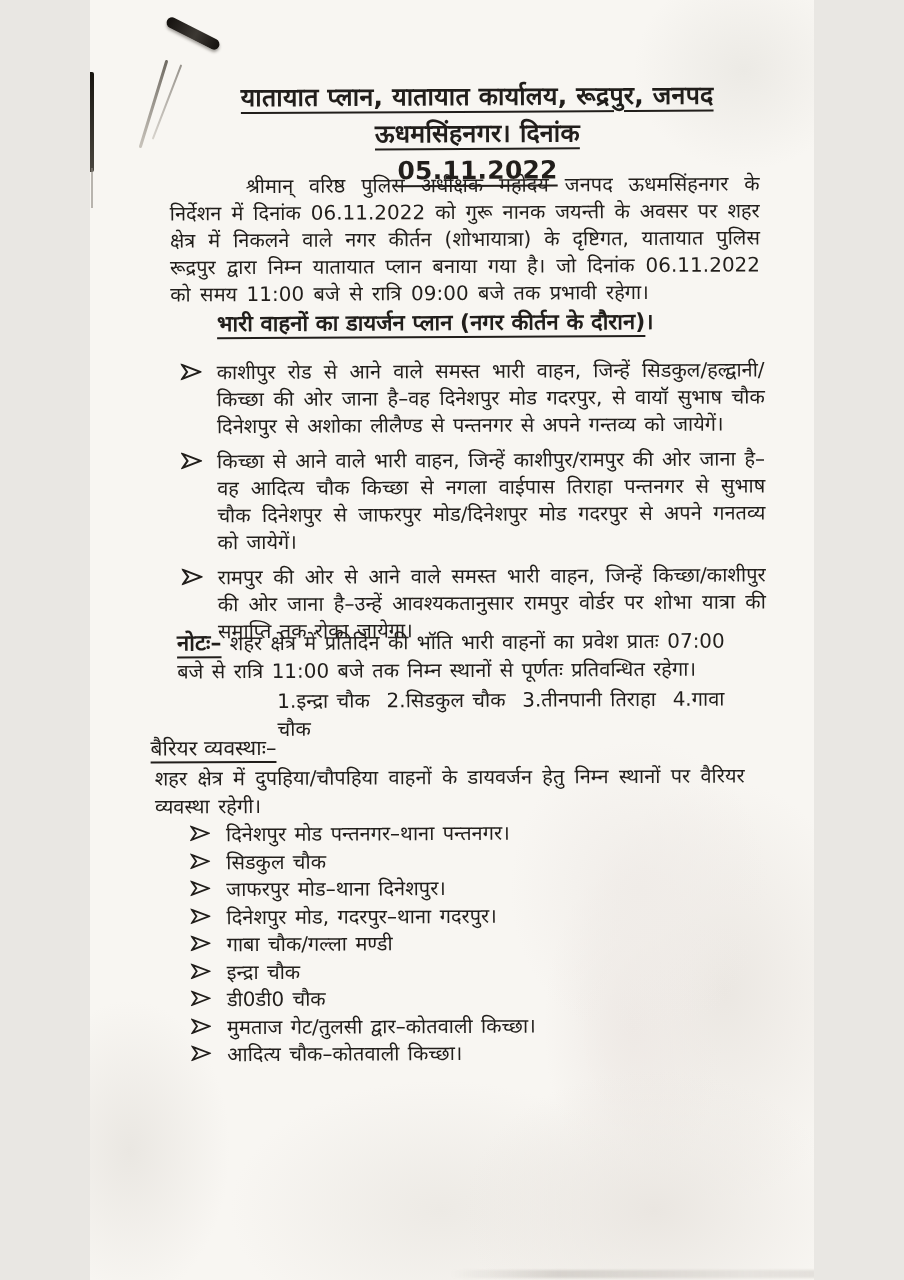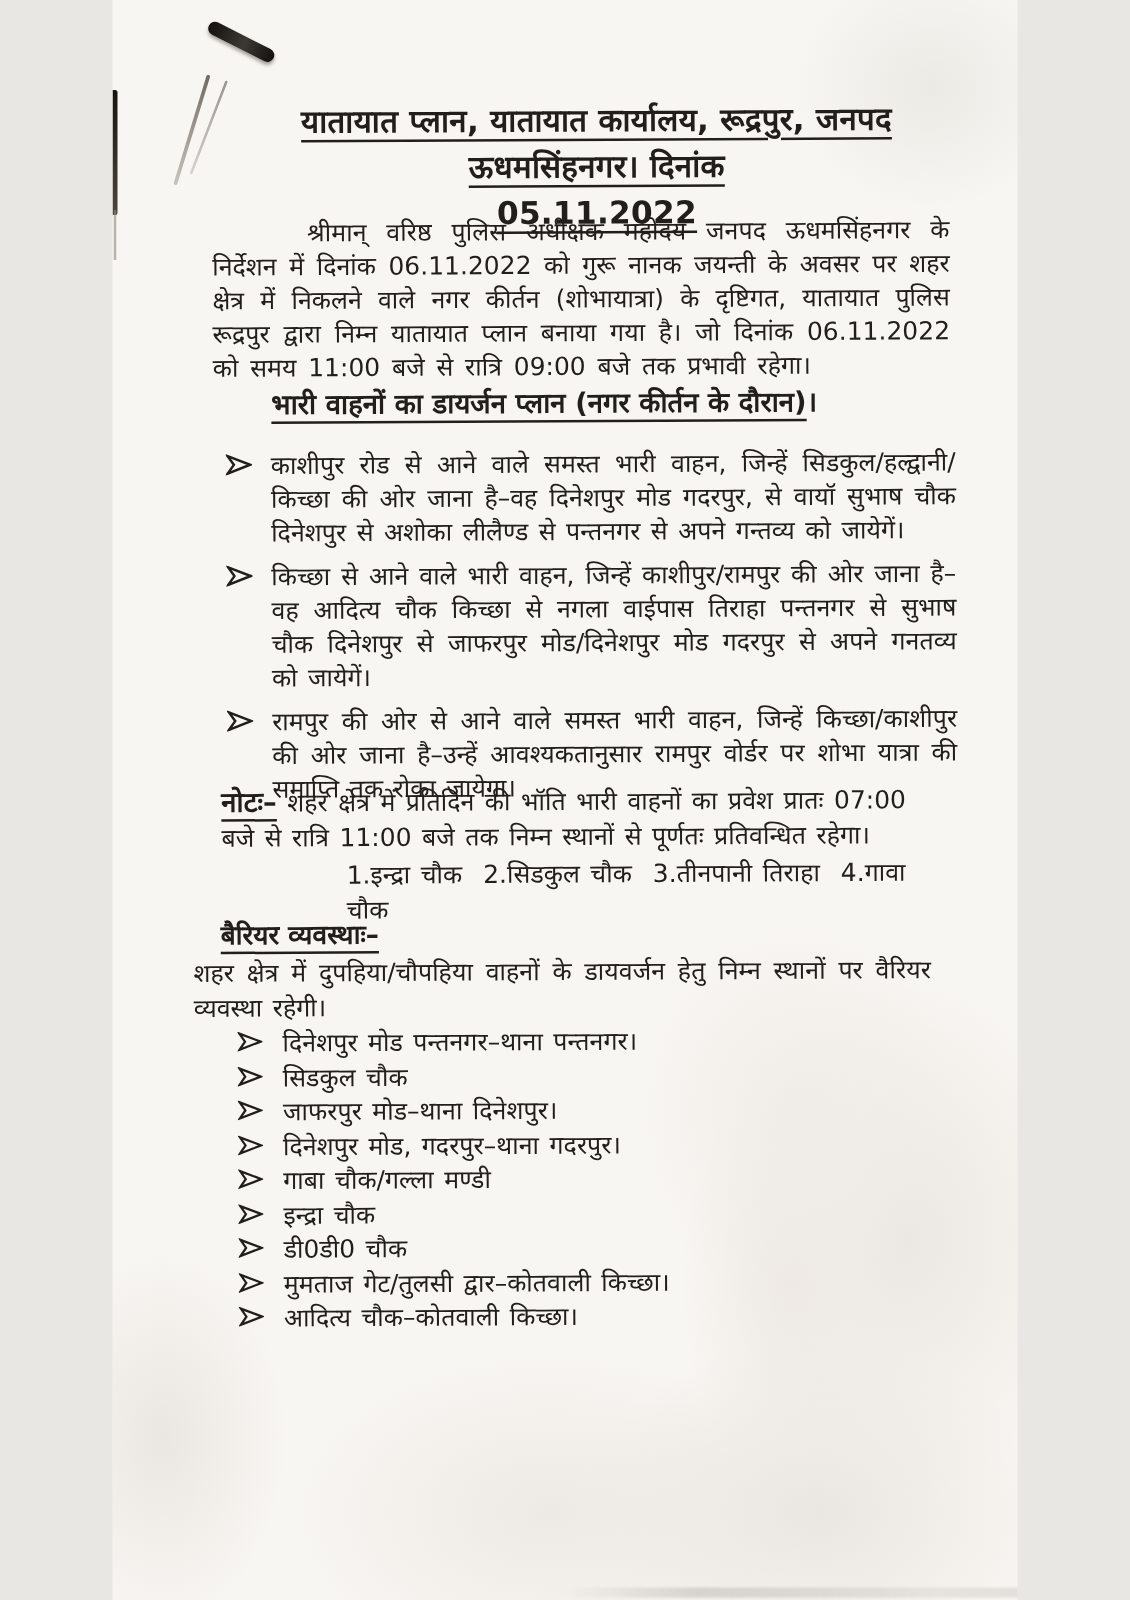--- a/index.html
+++ b/index.html
@@ -51,21 +51,21 @@
   .bullets-div { top:358px; left:92px; right:48px; }
   .bullet { display:flex; margin-bottom:8px; }
   .bullet .marker { flex:0 0 36px; padding-top:4px; }
   .bullet .btext { flex:1; font-size:20px; line-height:27px; text-align:justify; text-align-last:left; word-spacing:2px; }
 
   .note { position:absolute; top:628px; left:87px; right:55px;
     font-size:20px; line-height:27.5px; word-spacing:2px; }
   .note-label { font-weight:bold; font-size:22px;text-align:center; }
   .note-places { margin-top:3px; margin-left:100px; white-space:pre-wrap; font-weight:500; }
 
-  .barrier-head { position:absolute; top:732px; left:86px; font-size:21px; font-weight:bold; }
+  .barrier-head { position:absolute; top:732px; left:60px; font-size:21px; font-weight:normal; }
   .barrier-intro { position:absolute; top:764px; left:64px; right:70px;
     font-size:20px; line-height:27.5px; text-align:justify; text-align-last:left; word-spacing:2px; }
   .barrier-list { position:absolute; top:820px; left:99px; right:90px; }
   .barrier-list .bullet { margin-bottom:1px; }
   .barrier-list .btext { text-align:left; line-height:26.5px; }
 
   .arrow-svg { display:block; }
 </style>
 </head>
 <body>

